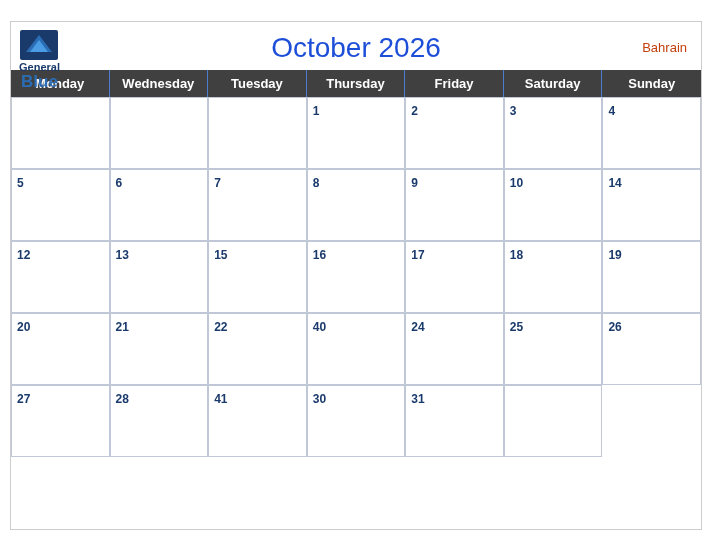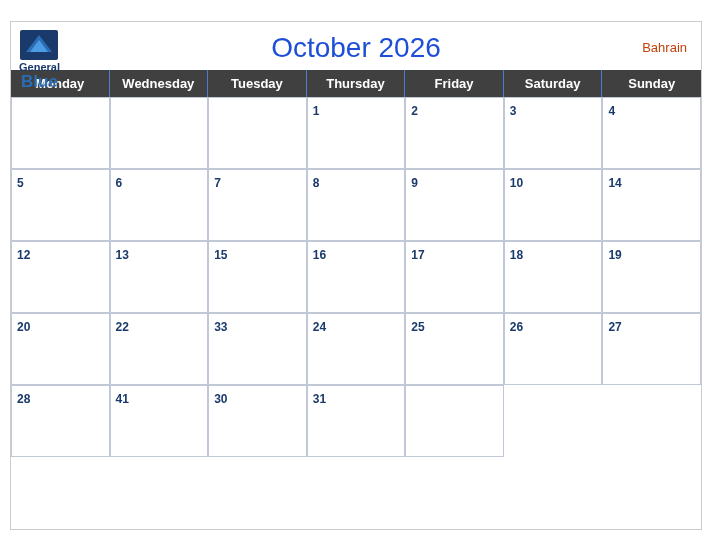--- a/index.html
+++ b/index.html
@@ -142,22 +142,23 @@
       <div class="calendar-cell row-1"><span class="cell-number">10</span></div>
       <div class="calendar-cell row-1"><span class="cell-number">14</span></div>
       <div class="calendar-cell row-2"><span class="cell-number">12</span></div>
       <div class="calendar-cell row-2"><span class="cell-number">13</span></div>
       <div class="calendar-cell row-2"><span class="cell-number">15</span></div>
       <div class="calendar-cell row-2"><span class="cell-number">16</span></div>
       <div class="calendar-cell row-2"><span class="cell-number">17</span></div>
       <div class="calendar-cell row-2"><span class="cell-number">18</span></div>
       <div class="calendar-cell row-3"><span class="cell-number">19</span></div>
       <div class="calendar-cell row-3"><span class="cell-number">20</span></div>
+      <div class="calendar-cell row-3"><span class="cell-number">21</span></div>
       <div class="calendar-cell row-3"><span class="cell-number">22</span></div>
-      <div class="calendar-cell row-3"><span class="cell-number">33</span></div>
+      <div class="calendar-cell row-3"><span class="cell-number">40</span></div>
       <div class="calendar-cell row-3"><span class="cell-number">24</span></div>
       <div class="calendar-cell row-3"><span class="cell-number">25</span></div>
       <div class="calendar-cell row-4"><span class="cell-number">26</span></div>
       <div class="calendar-cell row-4"><span class="cell-number">27</span></div>
       <div class="calendar-cell row-4"><span class="cell-number">28</span></div>
       <div class="calendar-cell row-4"><span class="cell-number">41</span></div>
       <div class="calendar-cell row-4"><span class="cell-number">30</span></div>
       <div class="calendar-cell row-4"><span class="cell-number">31</span></div>
       <div class="calendar-cell row-4"></div>
     </div>

